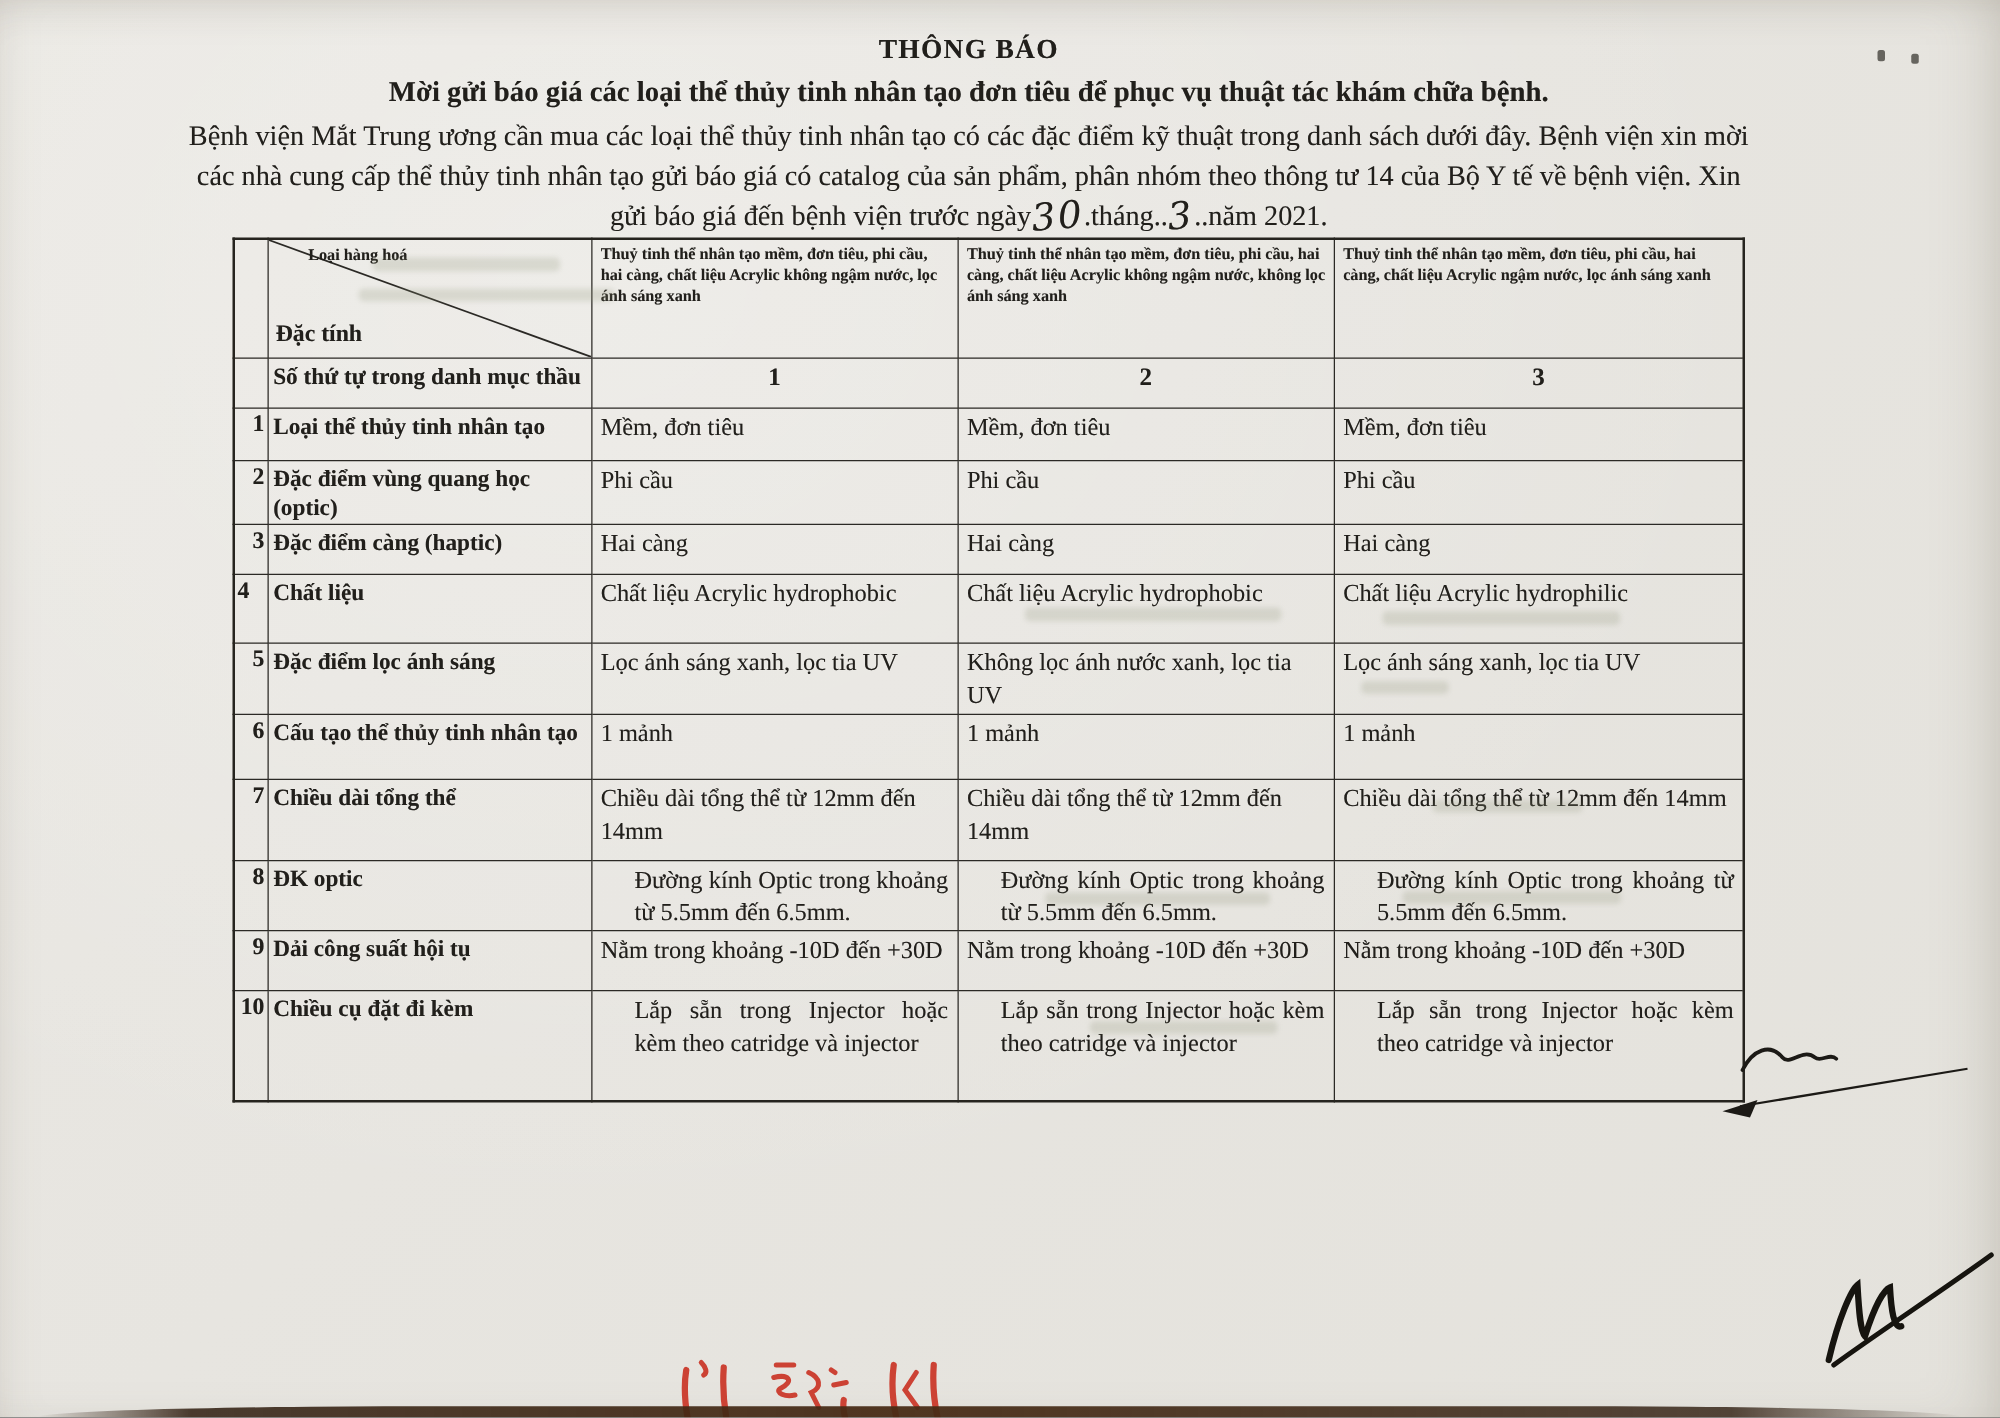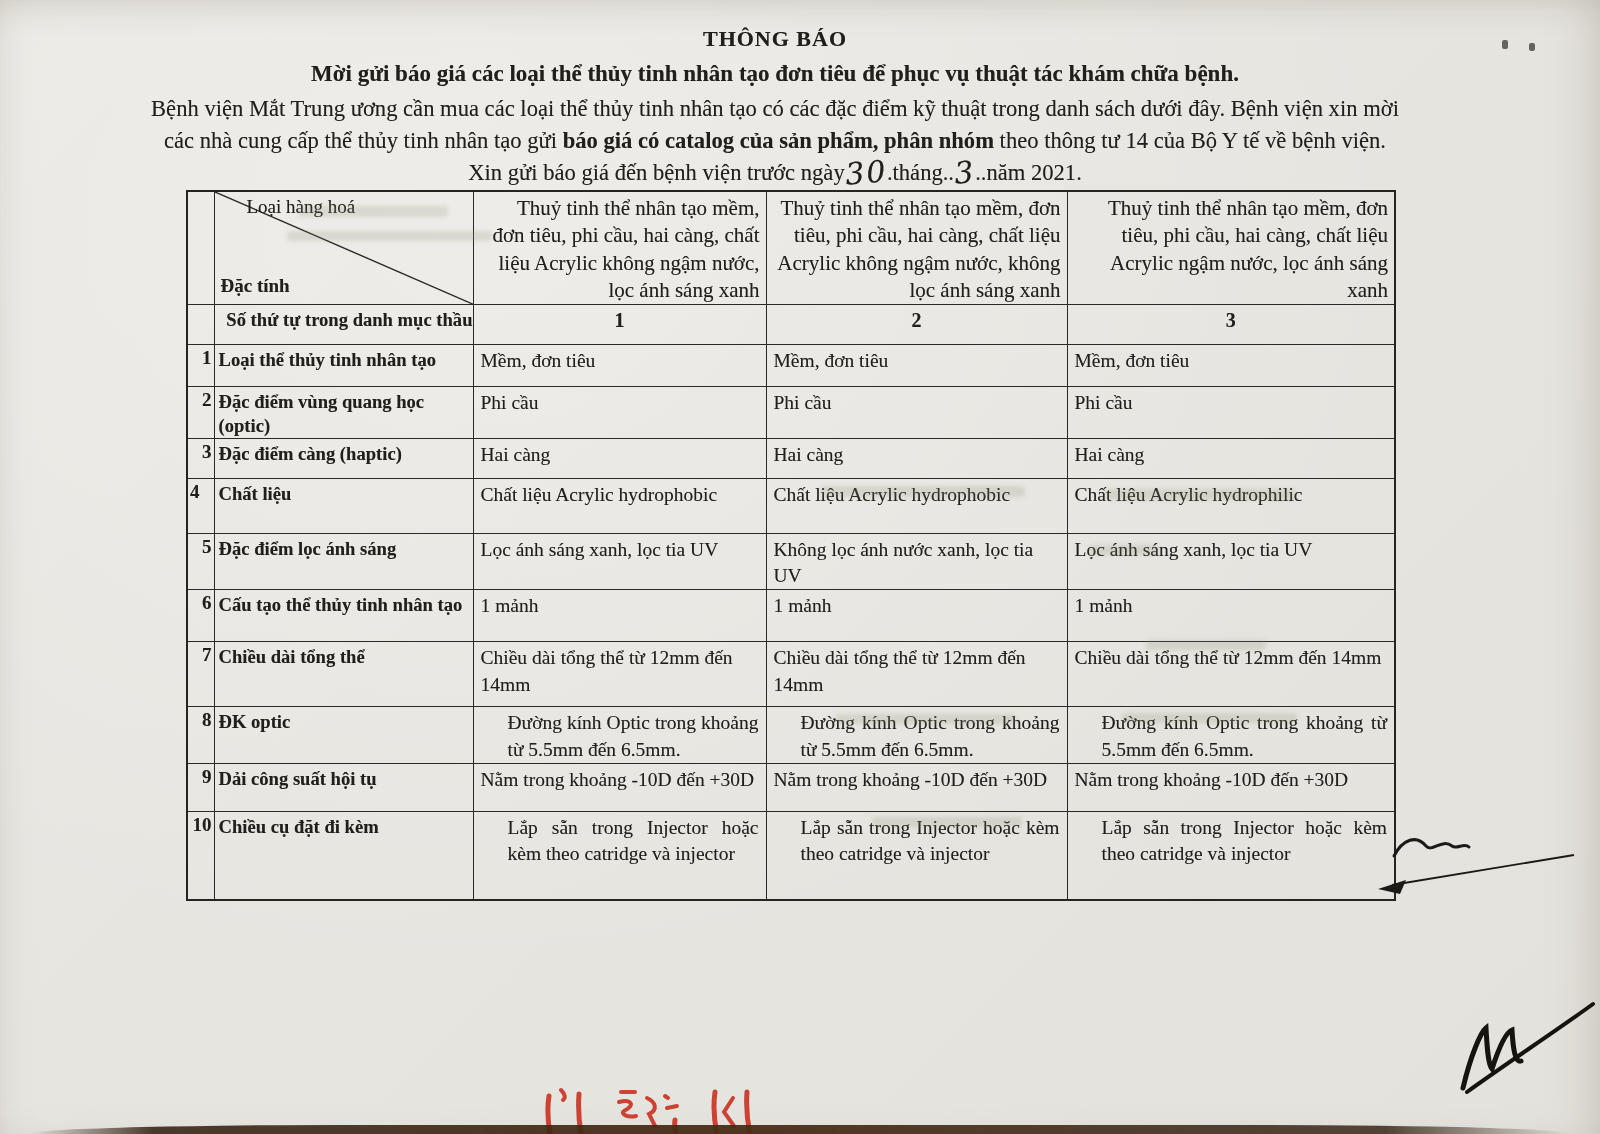--- a/index.html
+++ b/index.html
@@ -26,21 +26,21 @@
     text-shadow:0 0 .5px rgba(20,20,20,.5);
   }
   .doc-subtitle{
     font-size:23px; font-weight:bold; margin:9px 0 0 0;
     text-shadow:0 0 .4px rgba(20,20,20,.4);
   }
   .intro{
     width:1258px; margin:6px auto 0 auto; font-size:22.6px; line-height:1.42;
     text-align:center; text-shadow:0 0 .4px rgba(20,20,20,.35);
   }
-  .intro b{font-weight:bold;}
+  .intro b{font-weight:normal;}
   .hw{
     font-family:"DejaVu Serif",serif; font-style:italic; font-weight:400;
     font-size:30px; line-height:0; letter-spacing:2px;
     display:inline-block; transform:rotate(-5deg) translateY(3px);
   }
   
   .spec-table{
     position:absolute; left:186px; top:190px; width:1208px; height:662px;
     border-collapse:collapse; table-layout:fixed;
     border:2.5px solid #26241f;
@@ -59,26 +59,26 @@
   .spec-table tr:nth-child(8){height:52px;}
   .spec-table tr:nth-child(9){height:65px;}
   .spec-table tr:nth-child(10){height:55px;}
   .spec-table tr:nth-child(11){height:48px;}
   .spec-table tr:nth-child(12){height:88px;margin-left:24px;}
   td.num{font-weight:bold; font-size:19px; text-align:right; padding:2px 2px 0 0;}
   td.num.left{text-align:left; padding-left:2px;}
   td.lbl{font-weight:bold; font-size:18.6px; padding:3px 2px 0 4px; line-height:1.28;}
   td.cell{font-size:19.5px; padding:3px 7px 0 7px; line-height:1.35;}
   td.cell.just{text-align:justify;padding-left:34px;}
-  td.colhead{font-weight:normal; font-size:21px; line-height:1.3; padding:3px 6px 0 7px;text-align:right;}
+  td.colhead{font-weight:bold; font-size:13px; line-height:1.3; padding:3px 6px 0 7px;}
   td.corner{position:relative; padding:0;}
-  .corner-top{position:absolute; top:4px; left:32px; font-weight:normal; font-size:19px;}
+  .corner-top{position:absolute; top:4px; left:32px; font-weight:bold; font-size:13px;}
   .corner-bottom{position:absolute; bottom:7px; left:6px; font-weight:bold; font-size:19px;}
   .corner-svg{position:absolute; inset:0; width:100%; height:100%;}
-  td.sttlbl{font-weight:bold; font-size:18.6px; padding:4px 0 0 4px;text-align:right;}
+  td.sttlbl{font-weight:bold; font-size:18.6px; padding:4px 0 0 4px;}
   td.sttval{font-weight:bold; font-size:20px; text-align:center; padding-top:4px;}
   
   .anno{position:absolute;}
   .speck{position:absolute; background:#3c3a34; border-radius:2px; filter:blur(.6px); opacity:.75;}
   .ghost{position:absolute; background:rgba(140,145,120,.22); filter:blur(2.2px); border-radius:4px; pointer-events:none;}
   .page-curl{
     position:absolute; bottom:0; left:30px; width:1540px; height:9px;
     background:linear-gradient(to right, rgba(46,28,14,0) 0%, rgba(46,28,14,.85) 8%,
       rgba(72,44,22,.95) 45%, rgba(46,28,14,.8) 88%, rgba(46,28,14,0) 100%);
     border-radius:100% 100% 0 0 / 500% 500% 0 0;

